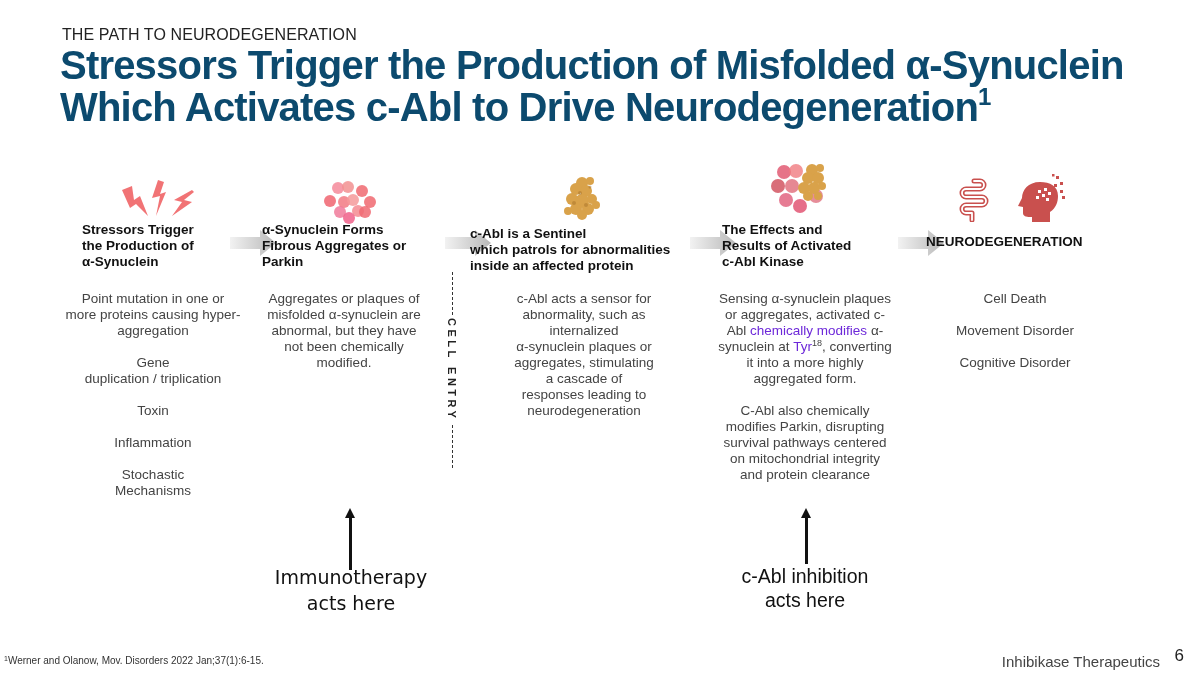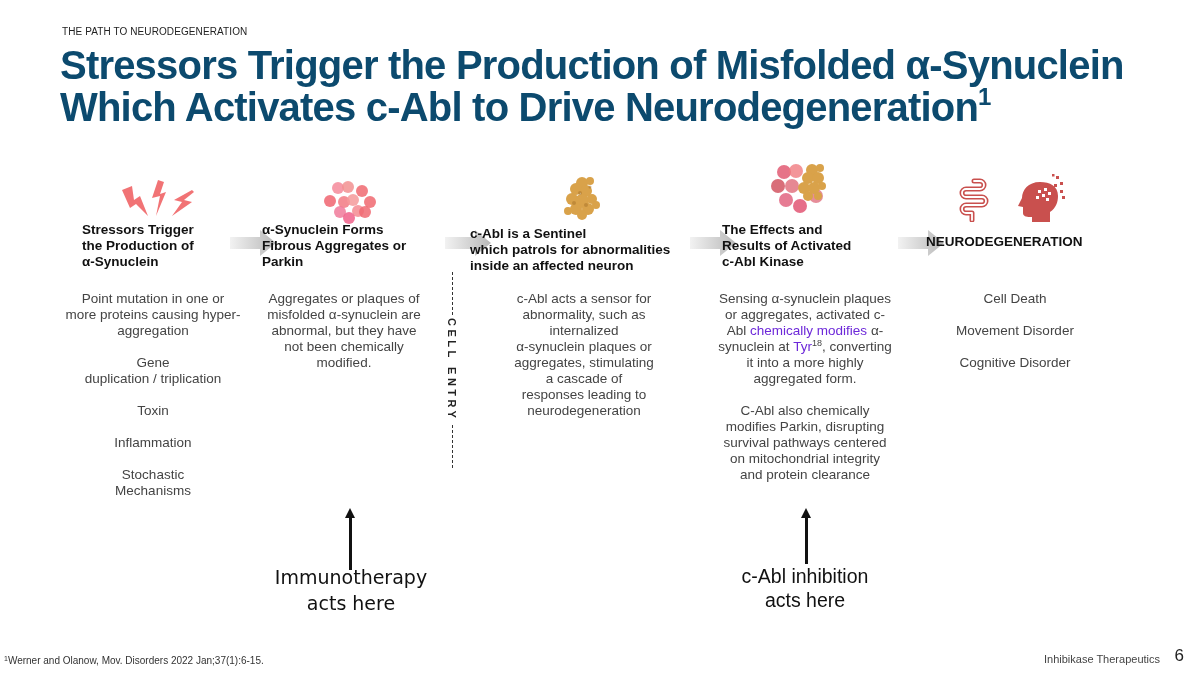--- a/index.html
+++ b/index.html
@@ -1,19 +1,19 @@
 <!DOCTYPE html>
 <html><head>
   <meta charset="utf-8">
   <style>
     * { box-sizing: border-box; margin: 0; padding: 0; }
     html, body { width: 1200px; height: 675px; background: #ffffff; overflow: hidden; }
     body { position: relative; font-family: "Liberation Sans", sans-serif; color: #333; }
 
-    .eyebrow { position: absolute; left: 62px; top: 26px; font-size: 10px; color: #222; letter-spacing: 0.1px; font-family: "Liberation Sans", sans-serif; }
+    .eyebrow { position: absolute; left: 62px; top: 26px; font-size: 16px; color: #222; letter-spacing: 0.1px; font-family: "Liberation Sans", sans-serif; }
     .title { position: absolute; left: 60px; top: 44px; font-size: 40px; line-height: 42px; font-weight: bold; color: #0c4a6e; letter-spacing: -0.8px; font-family: "Liberation Sans", sans-serif; }
     .title sup { font-size: 24px; vertical-align: 16px; line-height: 0; }
     .stage-icon { position: absolute; }
     .stage-head { position: absolute; font-weight: bold; font-size: 13.5px; line-height: 16px; color: #111; text-align: left; }
     .stage-body { position: absolute; font-size: 13.5px; line-height: 16px; color: #444; text-align: center; }
     .stage-body p { margin-bottom: 16px; }
     .stage-body b { color: #6d28d9; font-weight: normal; }
     .stage-body sup { font-size: 9px; vertical-align: 5px; line-height: 0; }
 
     .arrow { position: absolute; width: 46px; height: 26px; }
@@ -25,21 +25,21 @@
     .pointer { position: absolute; width: 10px; }
     .pointer .shaft { position: absolute; left: 4px; top: 8px; bottom: 0; width: 2.5px; background: #111; }
     .pointer .head { position: absolute; left: 0; top: 0; width: 0; height: 0; border-left: 5px solid transparent; border-right: 5px solid transparent; border-bottom: 10px solid #111; }
 
     .note { position: absolute; text-align: center; color: #111; }
     .note-immuno { left: 258px; top: 564px; width: 186px; font-family: "DejaVu Sans", sans-serif; font-size: 19px; line-height: 26px; }
     .note-cabl { left: 700px; top: 564px; width: 210px; font-family: "Liberation Sans", sans-serif; font-size: 19.5px; line-height: 24px; }
 
     .footnote { position: absolute; left: 4px; top: 655px; font-size: 10px; color: #333; }
     .footnote sup { font-size: 7px; vertical-align: 3px; }
-    .brand { position: absolute; right: 40px; top: 653px; font-size: 11px; color: #444; }
+    .brand { position: absolute; right: 40px; top: 653px; font-size: 15px; color: #444; }
     .page-num { position: absolute; right: 16px; top: 646px; font-size: 17px; color: #222; }
   </style>
 </head>
 <body>
 
 <div class="eyebrow">THE PATH TO NEURODEGENERATION</div>
 <div class="title">
   <div>Stressors Trigger the Production of Misfolded α-Synuclein</div>
   <div><span>Which Activates c-Abl to Drive Neurodegeneration</span><sup>1</sup></div>
 </div>
@@ -135,21 +135,21 @@
     <g fill="#a8742a" opacity="0.5">
       <circle cx="20" cy="18" r="2"></circle>
         <circle cx="26" cy="30" r="2"></circle>
         <circle cx="14" cy="28" r="2"></circle>
         <circle cx="30" cy="12" r="1.5"></circle>
     </g>
   </svg>
   <div class="stage-head" style="left:470px;top:226px;width:230px">
     <div>c-Abl is a Sentinel</div>
     <div>which patrols for abnormalities</div>
-    <div>inside an affected neuron</div>
+    <div>inside an affected protein</div>
   </div>
   <div class="stage-body" style="left:492px;top:291px;width:184px">
     <p style="white-space:pre-line">c-Abl acts a sensor for
 abnormality, such as
 internalized
 α-synuclein plaques or
 aggregates, stimulating
 a cascade of
 responses leading to
 neurodegeneration</p>

